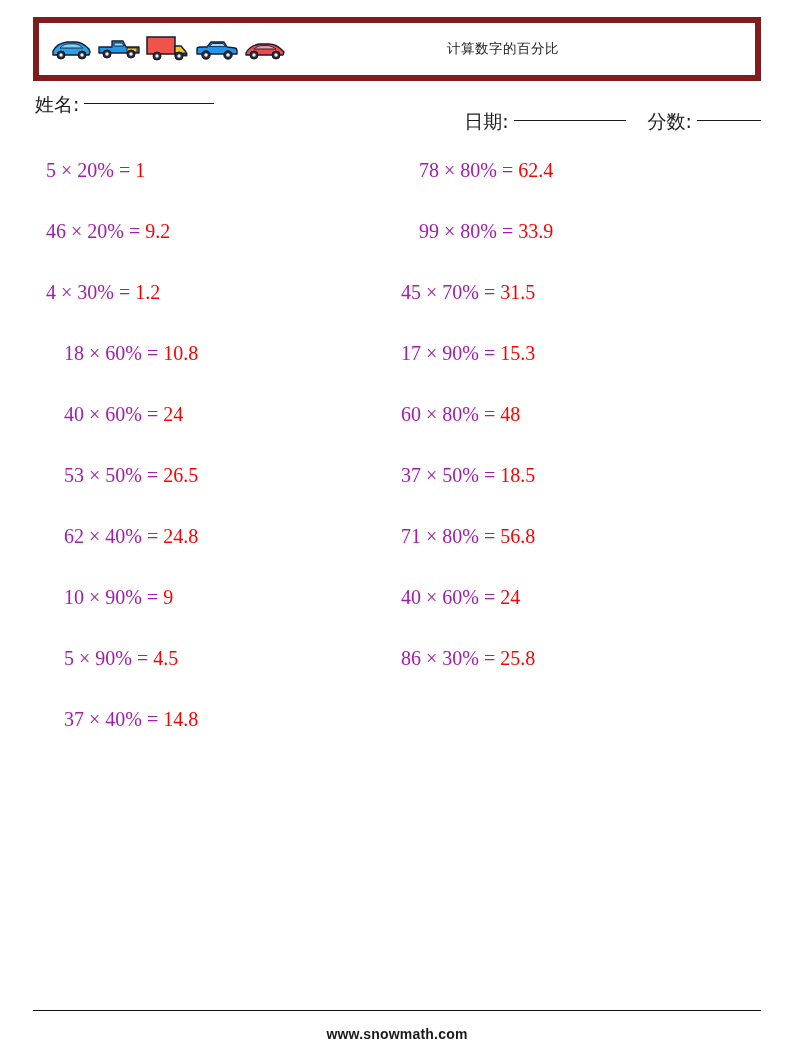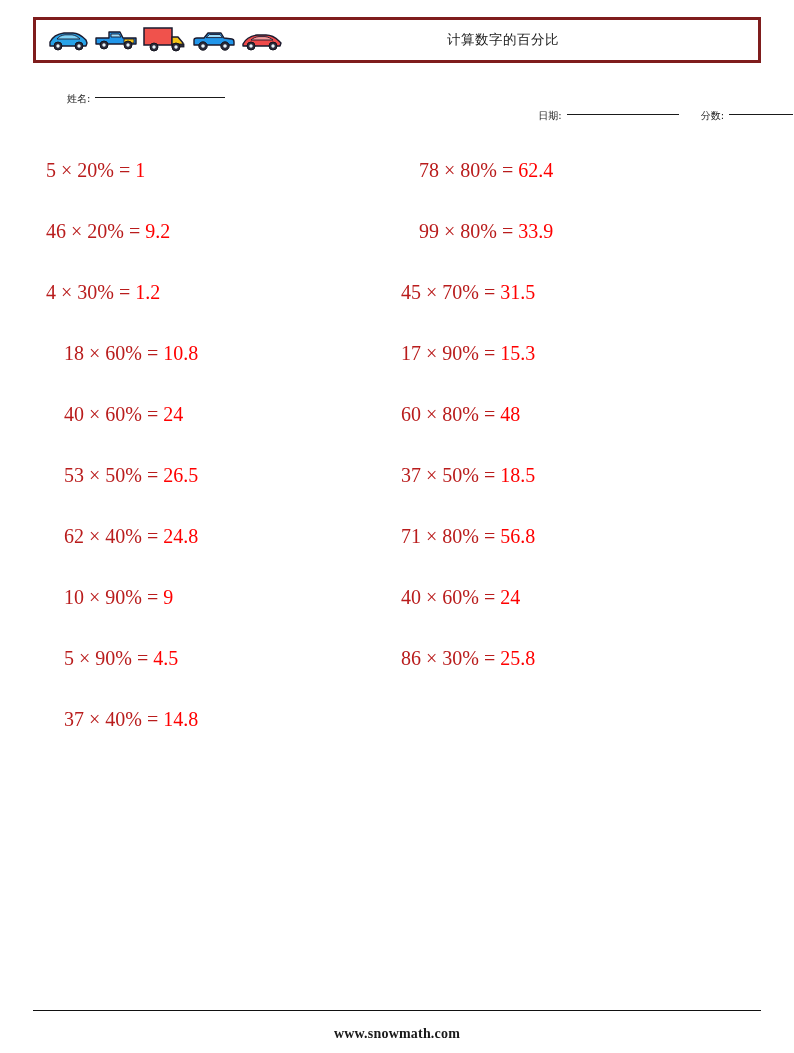--- a/index.html
+++ b/index.html
@@ -16,22 +16,22 @@
     color: #1a1a1a;
     overflow: hidden;
   }
 
   
   .header-box {
     position: absolute;
     left: 33px;
     top: 17px;
     width: 728px;
-    height: 46px;
-    border: 3px solid #7f1d1d;
+    height: 64px;
+    border: 6px solid #7f1d1d;
     display: flex;
     align-items: center;
   }
   .header-icons {
     display: flex;
     align-items: center;
     gap: 3px;
     padding-left: 10px;
     width: 250px;
     flex: 0 0 auto;
@@ -49,23 +49,22 @@
   }
 
   
   .info-row {
     position: absolute;
     left: 33px;
     top: 92px;
     width: 728px;
     height: 26px;
     font-family: "DejaVu Sans", "Liberation Sans", sans-serif;
-    font-size: 10px;
-    color: #1a1a1a;
-    margin-left: 32px;
+    font-size: 19px;
+    color: #1a1a1a;
   }
   .info-name {
     position: absolute;
     left: 2px;
     top: 0;
     white-space: nowrap;
   }
   .info-right {
     position: absolute;
     right: 0px;
@@ -95,38 +94,38 @@
     grid-auto-rows: 61px;
   }
   .problem {
     font-size: 20px;
     line-height: 61px;
     white-space: nowrap;
     font-family: "Liberation Serif", "DejaVu Serif", serif;
   }
   .col-a { padding-left: 13px; }
   .col-b { padding-left: 31px; }
-  .expr { color: #b91c1c; }
+  .expr { color: #a21caf; }
   .ans  { color: #ff0000; }
 
   
   .footer-line {
     position: absolute;
     left: 33px;
     top: 1010px;
     width: 728px;
     border-top: 1.6px solid #111111;
   }
   .footer-text {
     position: absolute;
     left: 0;
     top: 1026px;
     width: 794px;
     text-align: center;
-    font-family: Liberation Serif, serif;
+    font-family: Liberation Sans, sans-serif;
     font-size: 14px;
     font-weight: bold;
     color: #1a1a1a;
     letter-spacing: 0.2px;
   }
 </style>
 </head>
 <body>
 
 <div class="header-box">

